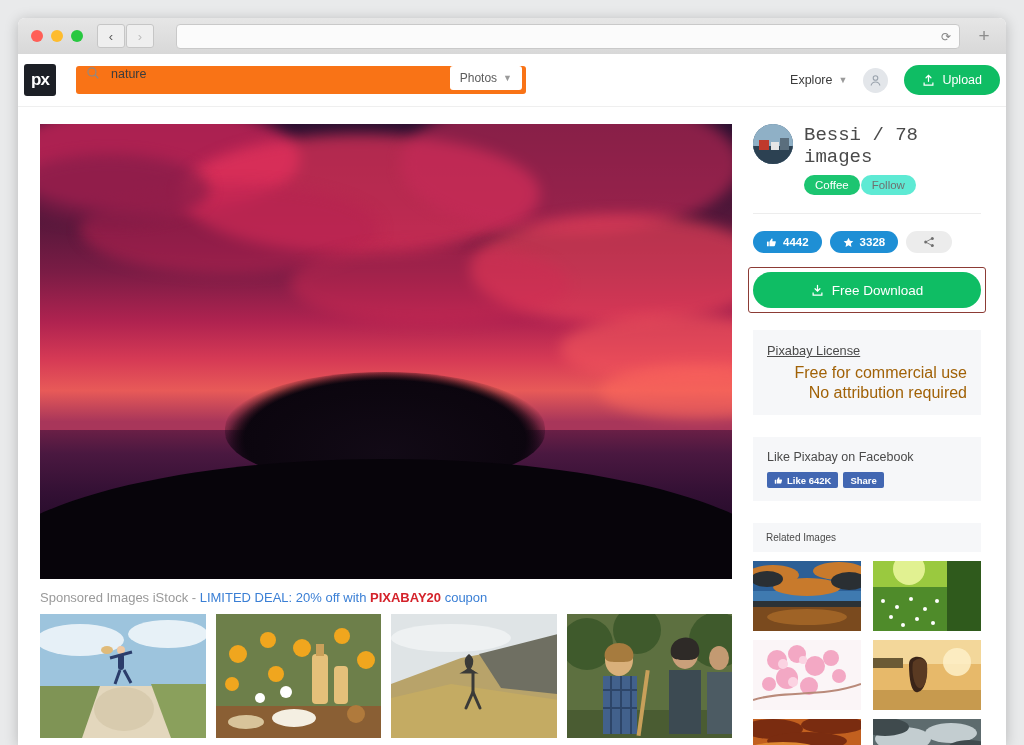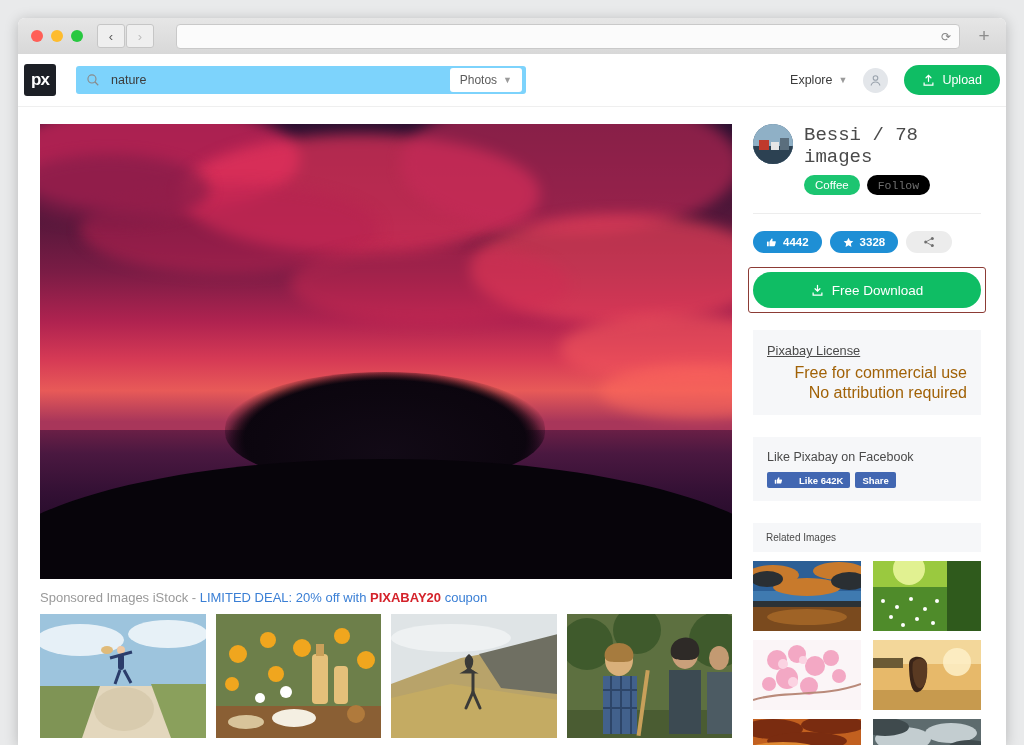--- a/index.html
+++ b/index.html
@@ -52,22 +52,22 @@
   .hdr{
     height:52px;display:flex;align-items:center;padding:0 6px;
     border-bottom:1px solid #efefef;background:#fff;
   }
   .logo{
     width:32px;height:32px;background:#1c1f26;border-radius:3px;
     color:#fff;font-size:17px;font-weight:700;letter-spacing:-1px;
     display:flex;align-items:center;justify-content:center;
   }
   .searchwrap{
-    margin-left:20px;width:438px;height:28px;background:#7dd3fc;border-radius:3px;
-    display:flex;align-items:center;padding:0 2px 0 10px;
+    margin-left:20px;width:438px;height:28px;background:#f97316;border-radius:3px;
+    display:flex;align-items:flex-start;padding:0 2px 0 10px;
   }
   .sicon{width:14px;height:14px;color:#8a8a8a;display:block;}
   .sinput{
     border:0;background:transparent;outline:none;flex:1;margin-left:9px;
     font-family:inherit;font-size:12.5px;color:#3c3c3c;
   }
   .filter{
     height:24px;background:#fff;border-radius:3px;margin-right:2px;
     display:flex;align-items:center;gap:6px;padding:0 10px;
     font-size:12px;color:#5c5c5c;
@@ -115,45 +115,45 @@
   .sponsor-line a{color:#3a7fd5;text-decoration:none;}
   .sponsor-line .coupon{color:#d4222a;font-weight:700;}
   .sponsor-row{display:flex;gap:10px;margin-top:9px;}
   .sp-thumb{width:167px;height:124px;overflow:hidden;position:relative;background:#ddd;}
 
   
   .user-row{display:flex;gap:11px;align-items:flex-start;}
   .user-av{width:40px;height:40px;border-radius:50%;overflow:hidden;position:relative;
     background:linear-gradient(#4a6a86,#20303e);flex:none;}
   .uname{font-size:19px;color:#4a4a4a;font-family:Liberation Mono, monospace;}
-  .chips{display:flex;gap:7px;margin-top:7px;}
+  .chips{display:flex;gap:1px;margin-top:7px;}
   .chip{height:20px;border-radius:10px;display:flex;align-items:center;padding:0 11px;font-size:11.5px;}
   .chip-coffee{background:#1cc571;color:#fff;}
-  .chip-follow{background:#000000;color:#6f6f6f;font-family:Liberation Mono, monospace;}
+  .chip-follow{background:#5eead4;color:#6f6f6f;}
   .hr{height:1px;background:#ededed;margin:18px 0 0;}
 
   .stats{display:flex;gap:8px;margin-top:17px;}
   .pill{height:22px;border-radius:11px;display:flex;align-items:center;gap:6px;
     padding:0 13px;font-size:11.5px;font-weight:700;color:#fff;background:#1e8fd5;}
   .pill-share{background:#ececec;color:#6e6e6e;padding:0 17px;}
 
   .dl-wrap{position:relative;margin-top:19px;}
   .dl-hl{position:absolute;left:-5px;top:-5px;right:-5px;bottom:-5px;
     border:1.5px solid #8c3b35;border-radius:3px;}
   .dl-btn{width:100%;height:36px;background:#0fbd64;border:0;border-radius:18px;
     color:#fff;font-size:13.5px;font-family:inherit;display:flex;align-items:center;
     justify-content:center;gap:8px;cursor:pointer;}
 
   .panel{background:#f6f7f9;padding:13px 14px;margin-top:22px;}
   .lic-title{font-size:12.8px;color:#4a4a4a;text-decoration:underline;display:block;}
   .lic-line{font-size:16px;color:#a16207;margin-top:6px;text-align:right;}
   .fb-title{font-size:12.5px;color:#4a4a4a;}
   .fb-btns{display:flex;gap:5px;margin-top:8px;}
   .fb-btn{height:16px;background:#4267b2;color:#fff;border-radius:2px;
-    display:flex;align-items:center;gap:16px;padding:0 7px;font-size:9.5px;font-weight:700;}
+    display:flex;align-items:center;gap:4px;padding:0 7px;font-size:9.5px;font-weight:700;}
   .rel-head{background:#f6f7f9;padding:9px 13px;margin-top:22px;font-size:10px;color:#4a4a4a;}
   .rel-grid{display:grid;grid-template-columns:108px 108px;gap:9px 12px;margin-top:9px;}
   .rel-thumb{width:108px;height:70px;overflow:hidden;position:relative;background:#ccc;}
   .thumb-img{position:absolute;inset:0;}
 </style>
 </head>
 <body>
 
 <div class="desktop">
 <div class="window">

